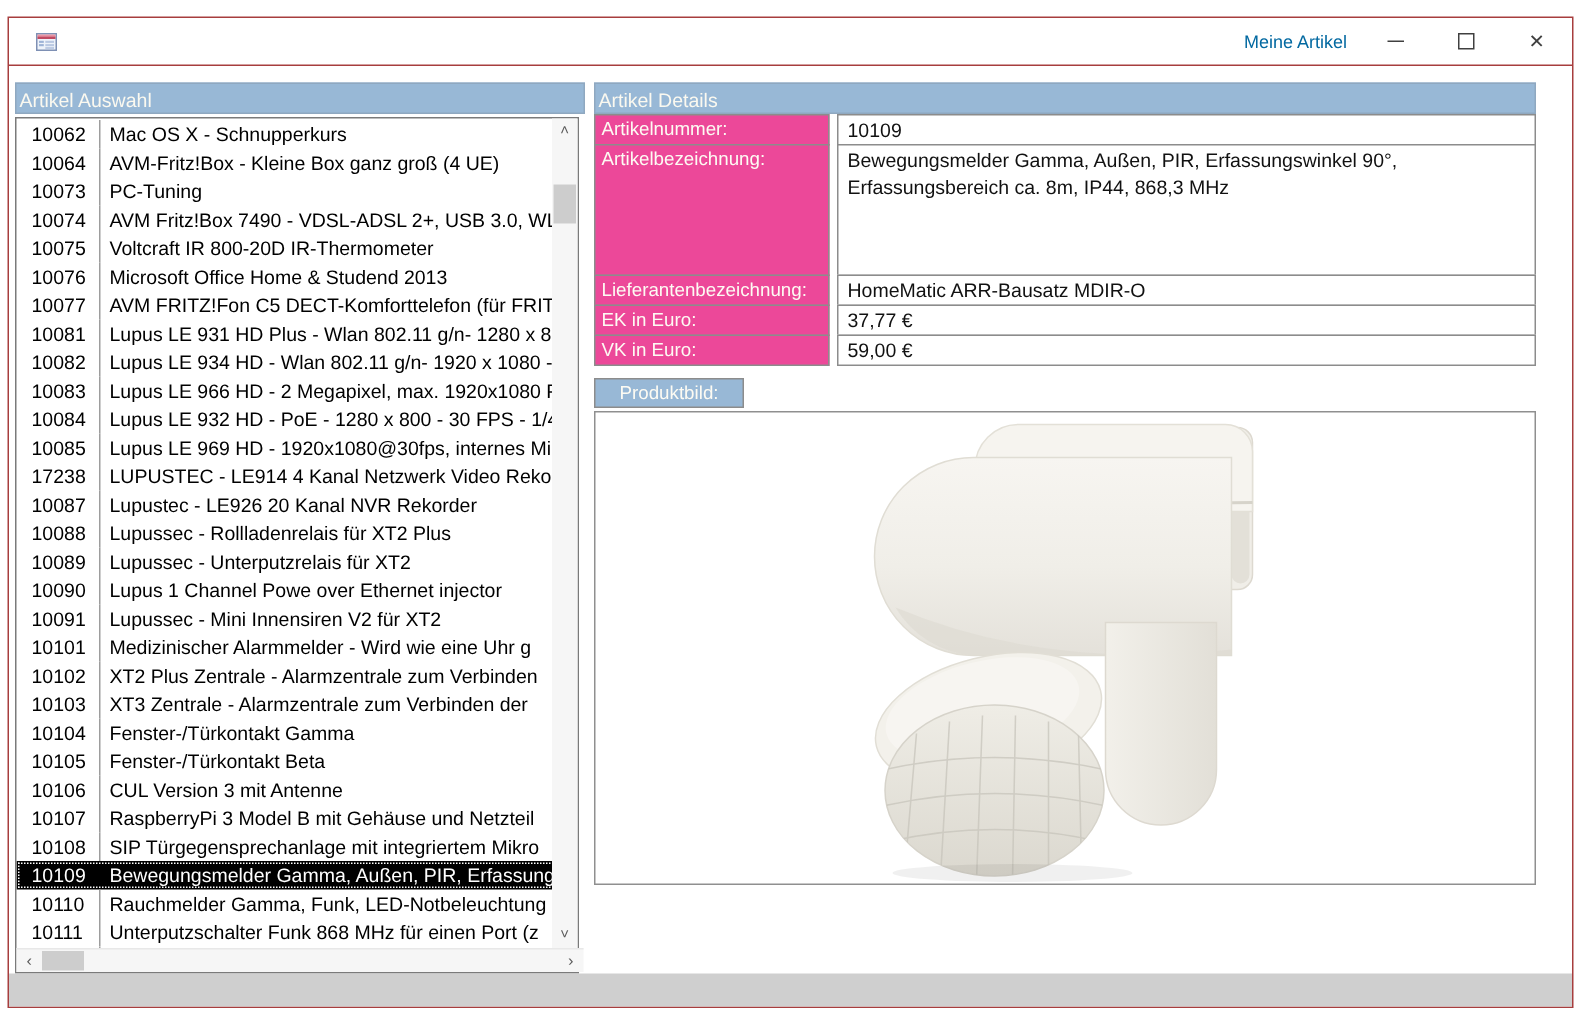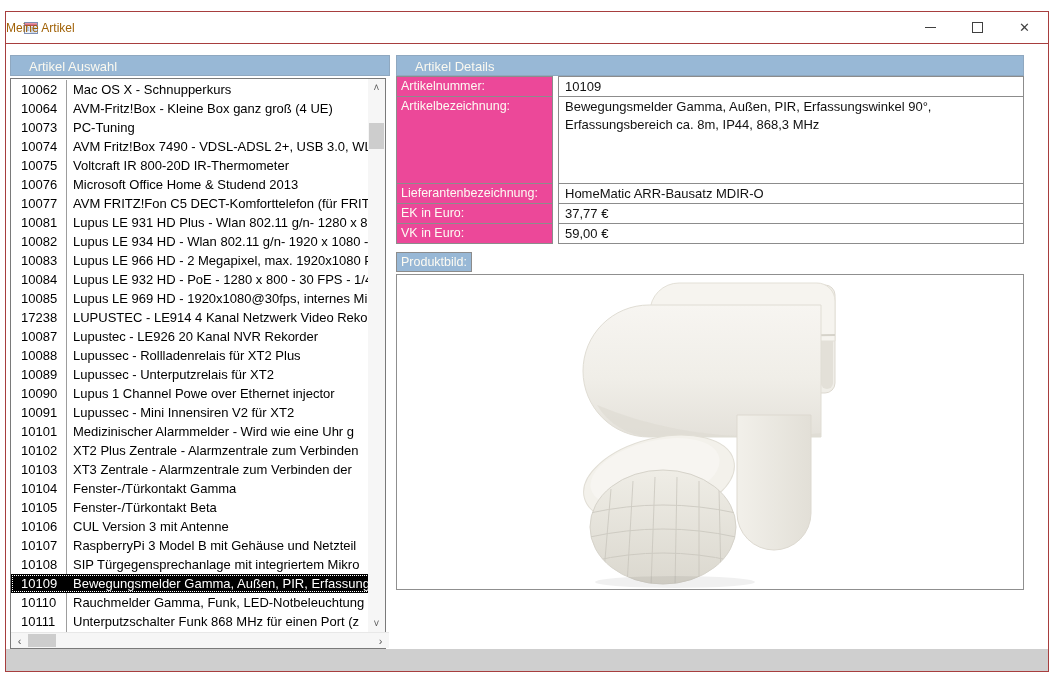--- a/index.html
+++ b/index.html
@@ -8,30 +8,30 @@
     font-family:"Liberation Sans", sans-serif;overflow:hidden;
     -webkit-font-smoothing:antialiased;
   }
   .window{
     position:absolute;left:5px;top:11px;width:1044px;height:661px;
     border:1px solid #a73e3e;background:#fff;box-sizing:border-box;
   }
   
   .titlebar{position:absolute;left:0;top:0;width:1042px;height:32px;background:#fff;border-bottom:1px solid #a73e3e;box-sizing:border-box;}
   .win-icon{position:absolute;left:17px;top:8px;width:16px;height:16px;}
-  .win-title{position:absolute;left:0;right:150px;top:0;height:32px;line-height:32px;text-align:left;font-size:12px;color:#a16207;}
+  .win-title{position:absolute;left:0;right:150px;top:0;height:32px;line-height:32px;text-align:right;font-size:12px;color:#0369a1;}
   .win-controls{position:absolute;right:0;top:0;height:31px;display:flex;}
   .win-btn{width:47px;height:31px;display:flex;align-items:center;justify-content:center;color:#404040;cursor:default;}
   .glyph-min{width:11px;height:1px;background:#404040;}
   .glyph-max{width:9px;height:9px;border:1px solid #404040;}
   .glyph-close{font-size:13px;line-height:13px;color:#404040;}
   
   .panel-header{
     position:absolute;background:#98b8d6;color:#fbf9f0;font-size:13px;
-    line-height:21px;height:21px;padding-left:18px;box-sizing:border-box;
+    line-height:21px;height:21px;padding-left:2px;box-sizing:border-box;
     border:1px solid #8fa8c0;
   }
   #hdr-left{left:4px;top:43px;width:380px;}
   #hdr-right{left:390px;top:43px;width:628px;}
   
   .listbox{
     position:absolute;left:4px;top:66px;width:376px;height:571px;
     border:1px solid #7a7a7a;background:#fff;box-sizing:border-box;
   }
   .rows{position:absolute;left:0;top:1px;width:361px;height:552px;overflow:hidden;}
@@ -59,21 +59,21 @@
   .fl{
     width:157px;flex:none;background:#ec4899;color:#fdfbf3;font-size:12.5px;
     border:1px solid #8c8c8c;box-sizing:border-box;padding:2px 0 0 4px;margin-right:5px;
   }
   .fv{
     flex:1;background:#fff;color:#111;font-size:13px;border:1px solid #8c8c8c;
     box-sizing:border-box;padding:1px 40px 0 6px;line-height:18px;
   }
   .prod-label{
     position:absolute;left:390px;top:240px;height:20px;background:#98b8d6;color:#fdfbf3;
-    font-size:12.5px;line-height:18px;border:1px solid #8c8c8c;box-sizing:border-box;padding:0 4px;
+    font-size:12.5px;line-height:18px;border:1px solid #8c8c8c;box-sizing:border-box;padding:0 16px;
   }
   .img-frame{
     position:absolute;left:390px;top:262px;width:628px;height:316px;
     border:1px solid #8f8f8f;background:#fff;box-sizing:border-box;overflow:hidden;
   }
   
   .bottom-bar{position:absolute;left:0;top:637px;width:1042px;height:22px;background:#cfcfcf;}
 </style>
 </head>
 <body>

